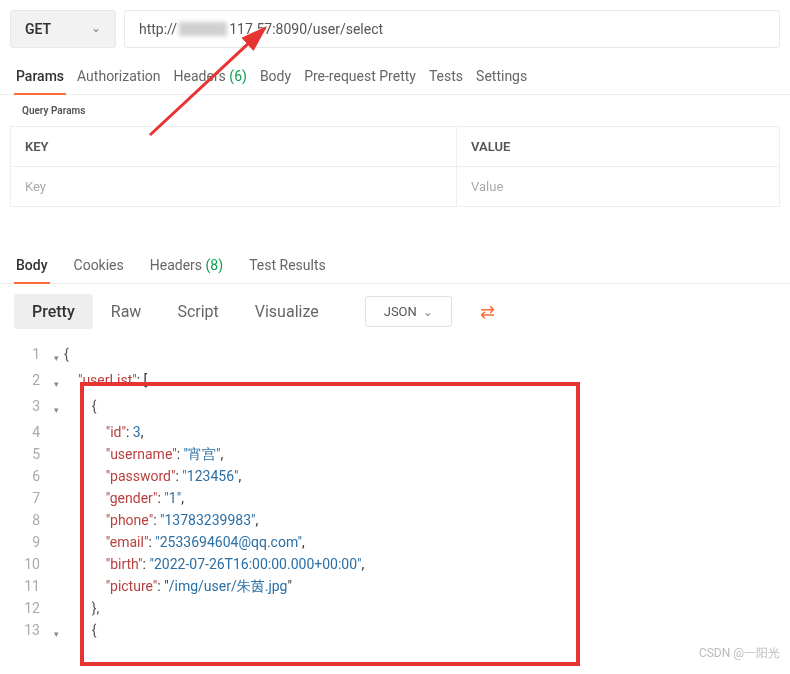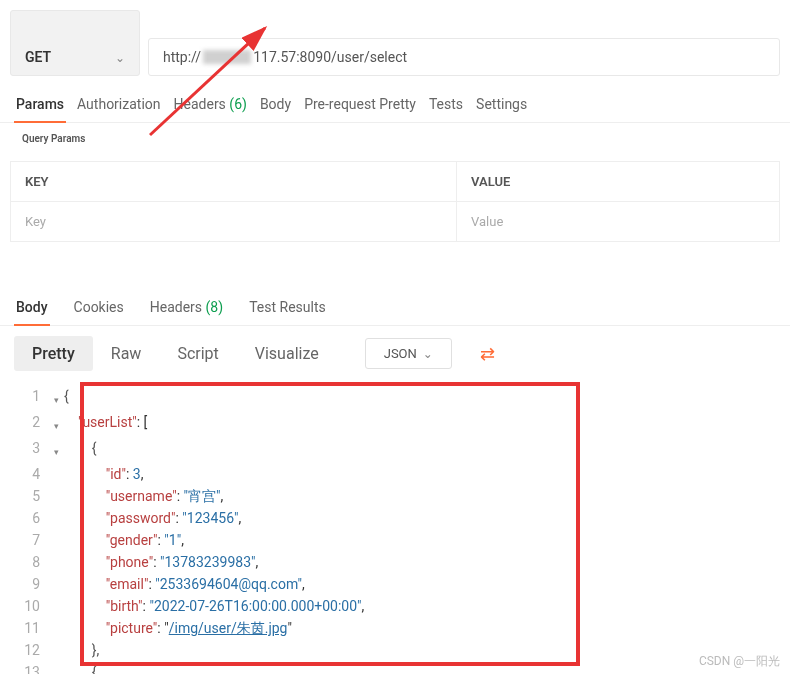--- a/index.html
+++ b/index.html
@@ -1,33 +1,33 @@
 <!DOCTYPE html>
 <html><head>
 <meta charset="utf-8">
 <style>
   * { box-sizing: border-box; margin: 0; padding: 0; font-family: -apple-system, BlinkMacSystemFont, "Segoe UI", Roboto, sans-serif; }
   body { background: #fff; width: 790px; height: 674px; overflow: hidden; position: relative; }
 
   .request-bar { display: flex; padding: 10px; gap: 8px; }
-  .method-select { display: flex; align-items: flex-end; justify-content: space-between; width: 130px; padding: 10px 14px; background: #f2f2f2; border: 1px solid #e8e8e8; border-radius: 3px; cursor: pointer; }
+  .method-select { display: flex; align-items: flex-start; justify-content: space-between; width: 106px; padding: 10px 14px; background: #f2f2f2; border: 1px solid #e8e8e8; border-radius: 3px; cursor: pointer; }
   .method-label { font-weight: 600; font-size: 14px; color: #333; }
   .chevron { color: #888; font-size: 12px; }
-  .url-input { flex: 1; border: 1px solid #e8e8e8; border-radius: 3px; padding: 10px 14px; font-size: 14px; color: #555; background: #fff; display: flex; align-items: center; margin-top: 28px; }
+  .url-input { flex: 1; border: 1px solid #e8e8e8; border-radius: 3px; padding: 10px 14px; font-size: 14px; color: #555; background: #fff; display: flex; align-items: center; }
   .url-blur { display: inline-block; width: 48px; height: 14px; background: #d0d0d0; filter: blur(2px); margin: 0 2px; vertical-align: middle; }
 
   .tabs { display: flex; gap: 9px; padding: 0 14px; border-bottom: 1px solid #eee; font-size: 14px; color: #666; }
   .tab { padding: 10px 2px; cursor: pointer; position: relative; }
   .tab.active { color: #333; font-weight: 500; }
   .tab.active::after { content: ""; position: absolute; bottom: -1px; left: 0; right: 0; height: 2px; background: #ff6c37; }
   .tab .count { color: #0d9e4f; }
 
   .subheader { padding: 10px 22px; font-size: 10px; font-weight: 600; color: #555; }
 
-  .kv-table { width: calc(100% - 20px); margin: 7px 10px; border-collapse: collapse; font-size: 13px; }
+  .kv-table { width: calc(100% - 20px); margin: 0 10px; border-collapse: collapse; font-size: 13px; }
   .kv-table th, .kv-table td { border: 1px solid #eee; padding: 12px 14px; text-align: left; font-weight: 400; }
   .kv-table th { color: #555; font-weight: 600; }
   .kv-table td { color: #aaa; }
   .key-col { width: 58%; }
 
   .response-tabs { display: flex; gap: 22px; padding: 40px 14px 0; border-bottom: 1px solid #eee; font-size: 14px; color: #666; }
   .response-tabs .tab { padding: 10px 2px; }
 
   .view-bar { display: flex; align-items: center; gap: 0; padding: 10px 14px; }
   .view-btn { padding: 8px 18px; font-size: 16px; color: #666; background: transparent; border: none; cursor: pointer; border-radius: 3px; }
@@ -37,27 +37,27 @@
 
   .code-area { position: relative; padding: 4px 14px; }
   .code-line { display: flex; font-family: "Consolas", "Monaco", monospace; font-size: 14px; line-height: 22px; }
   .line-num { width: 40px; text-align: right; padding-right: 14px; color: #aaa; user-select: none; }
   .line-content { flex: 1; white-space: pre; color: #333; }
   .fold-gutter { width: 10px; color: #888; font-size: 9px; padding-top: 4px; }
   .j-brace { color: #555; }
   .j-key { color: #b84040; }
   .j-str { color: #2a6fa5; }
   .j-num { color: #2a6fa5; }
-  .j-link { color: #2a6fa5; text-decoration: underline; }
+  .j-link { color: #2a6fa5; }
 
   .red-box { position: absolute; border: 4px solid #e83333; pointer-events: none; left: 80px; top: 382px; width: 500px; height: 284px; }
 
   .arrow-svg { position: absolute; left: 130px; top: 25px; pointer-events: none; }
 
-  .watermark { position: absolute; right: 10px; bottom: 4px; font-size: 12px; color: #bbb; }
+  .watermark { position: absolute; right: 10px; bottom: 12px; font-size: 12px; color: #bbb; }
 </style>
 </head>
 <body>
 
 <div class="request-bar">
   <div class="method-select">
     <span class="method-label">GET</span>
     <span class="chevron">⌄</span>
   </div>
   <div class="url-input">

